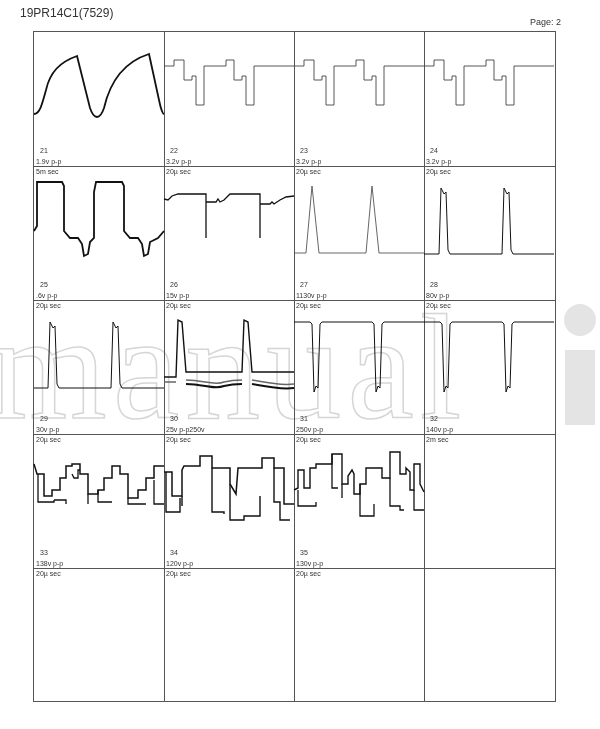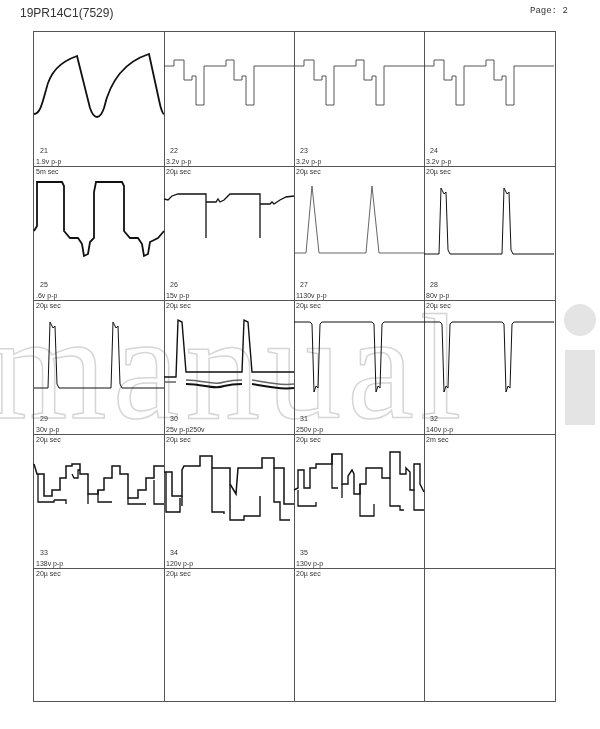--- a/index.html
+++ b/index.html
@@ -1,19 +1,19 @@
 <!DOCTYPE html>
 <html><head>
 <meta charset="utf-8">
 <style>
   html, body { margin:0; padding:0; background:#ffffff; }
   body { width:600px; height:729px; position:relative; overflow:hidden;
          font-family:"Liberation Sans", sans-serif; color:#222; }
   .hdr-title { position:absolute; left:20px; top:6px; font-size:12px; color:#333; }
-  .hdr-page { position:absolute; left:530px; top:6px; font-size:9px; color:#333;font-family:Liberation Mono, monospace; }
+  .hdr-page { position:absolute; left:530px; top:17px; font-size:9px; color:#333; }
   .grid { position:absolute; left:33px; top:31px; width:523px; height:671px;
           border:1px solid #555; box-sizing:border-box; }
   .vline { position:absolute; top:0; bottom:0; width:0; border-left:1px solid #555; }
   .hline { position:absolute; left:0; right:0; height:0; border-top:1px solid #555; }
   .cell { position:absolute; width:130px; height:134px; }
   .cell .time { position:absolute; left:2px; top:2px; font-size:7px; color:#333; }
   .cell .num { position:absolute; left:6px; bottom:12px; font-size:7px; color:#333; }
   .cell .vpp { position:absolute; left:2px; bottom:1px; font-size:7px; color:#333; }
   .cell svg { position:absolute; left:0; top:10px; width:130px; height:100px; overflow:visible; }
   .wm { position:absolute; left:0; top:300px; width:600px; height:130px; pointer-events:none; }

